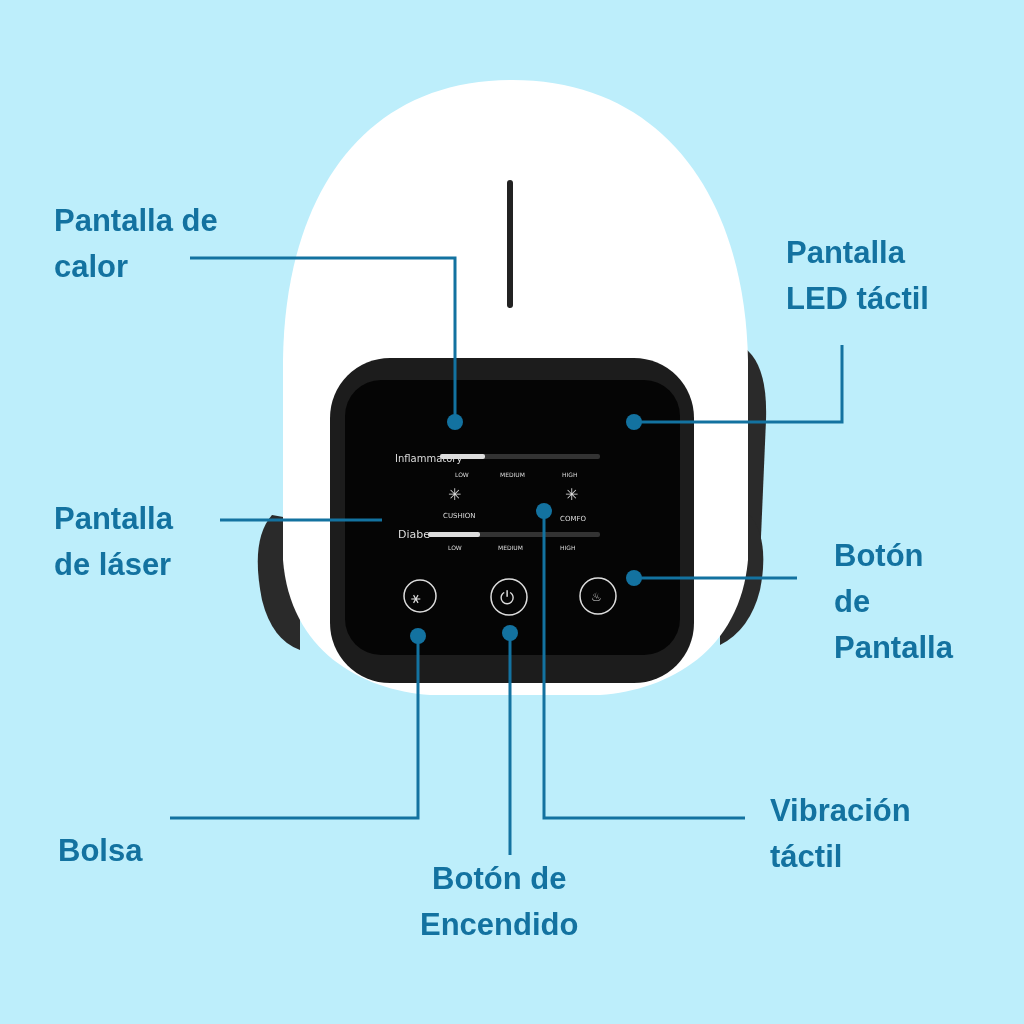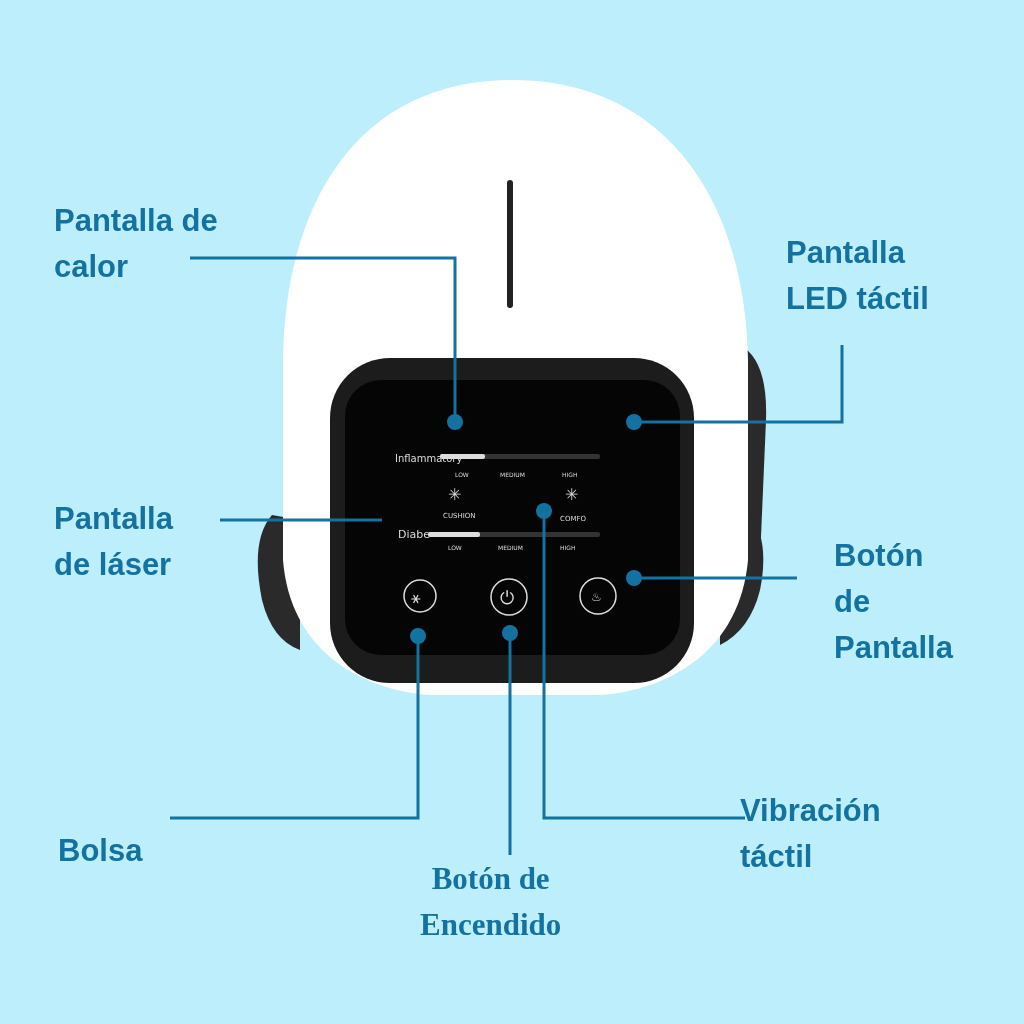--- a/index.html
+++ b/index.html
@@ -75,16 +75,16 @@
 <div class="label" style="left:54px;top:198px;">Pantalla de
 calor</div>
 <div class="label" style="left:786px;top:230px;">Pantalla
 LED táctil</div>
 <div class="label" style="left:54px;top:496px;">Pantalla
 de láser</div>
 <div class="label" style="left:834px;top:533px;">Botón
 de
 Pantalla</div>
 <div class="label" style="left:58px;top:792px;margin-top:36px;">Bolsa</div>
-<div class="label" style="left:740px;top:788px;">Vibración
+<div class="label" style="left:770px;top:788px;">Vibración
 táctil</div>
-<div class="label" style="left:420px;top:856px;text-align:center;font-family:Liberation Serif, serif;">Botón de
+<div class="label" style="left:420px;top:856px;text-align:center;">Botón de
 Encendido</div>
 
 </body></html>

